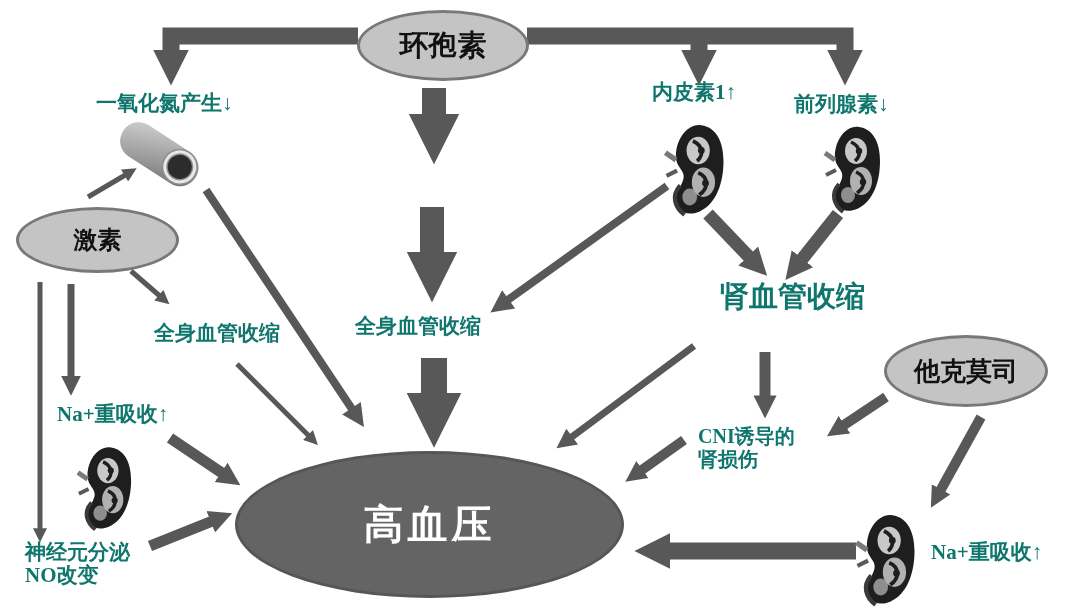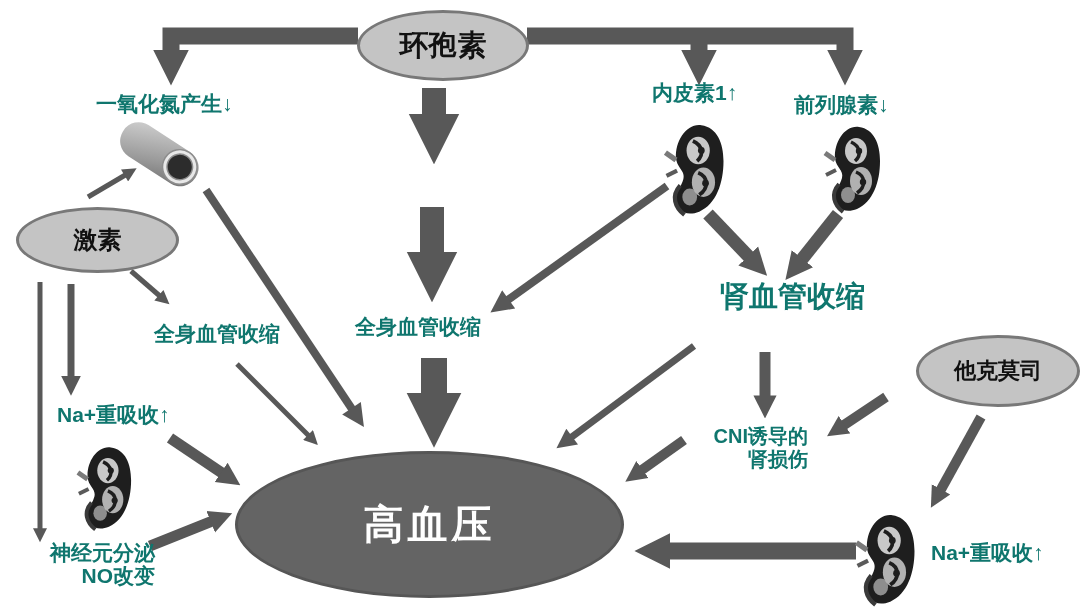--- a/index.html
+++ b/index.html
@@ -1,31 +1,31 @@
 <!DOCTYPE html>
 <html><head>
 <meta charset="utf-8">
 <style>
   html,body{margin:0;padding:0;background:#fff;}
   #stage{
     position:relative;width:1080px;height:610px;background:#fff;overflow:hidden;
-    font-family:Liberation Sans, sans-serif;color:#111;
+    font-family:Liberation Serif, serif;color:#111;
   }
   #arrows{position:absolute;left:0;top:0;width:1080px;height:610px;}
   .node{
     position:absolute;display:flex;align-items:center;justify-content:center;
     border-radius:50%;background:#c4c4c4;border:3px solid #787878;
     font-weight:bold;color:#111;text-align:center;box-sizing:border-box;
   }
   .node.dark{background:#646464;border-color:#565656;color:#fff;}
   .lbl{
     position:absolute;font-weight:bold;font-size:21px;line-height:23px;
     white-space:nowrap;color:#0f766e;
   }
-  .lbl.center{text-align:right;white-space:normal;}
+  .lbl.center{text-align:left;white-space:normal;}
   .icon{position:absolute;}
   svg{display:block;}
 </style>
 </head>
 <body>
 
 <div id="stage">
 
   <svg width="0" height="0" style="position:absolute" aria-hidden="true">
     <defs>
@@ -105,21 +105,21 @@
   </svg>
 
   <div class="node" style="left:357px;top:10px;width:172px;height:71px;font-size:29px;">
     <span>环孢素</span>
   </div>
 
   <div class="node" style="left:16px;top:207px;width:163px;height:66px;font-size:24px;">
     <span>激素</span>
   </div>
 
-  <div class="node" style="left:916px;top:335px;width:164px;height:72px;font-size:22px;">
+  <div class="node" style="left:884px;top:335px;width:164px;height:72px;font-size:26px;">
     <span>他克莫司</span>
   </div>
 
   <div class="node dark" style="left:235px;top:451px;width:389px;height:147px;font-size:40px;letter-spacing:4px;justify-content:center;">
     <span>高血压</span>
   </div>
 
   <div class="lbl" style="left:96px;top:92px;">一氧化氮产生↓</div>
   <div class="lbl" style="left:652px;top:81px;">内皮素1↑</div>
   <div class="lbl" style="left:794px;top:93px;">前列腺素↓</div>

